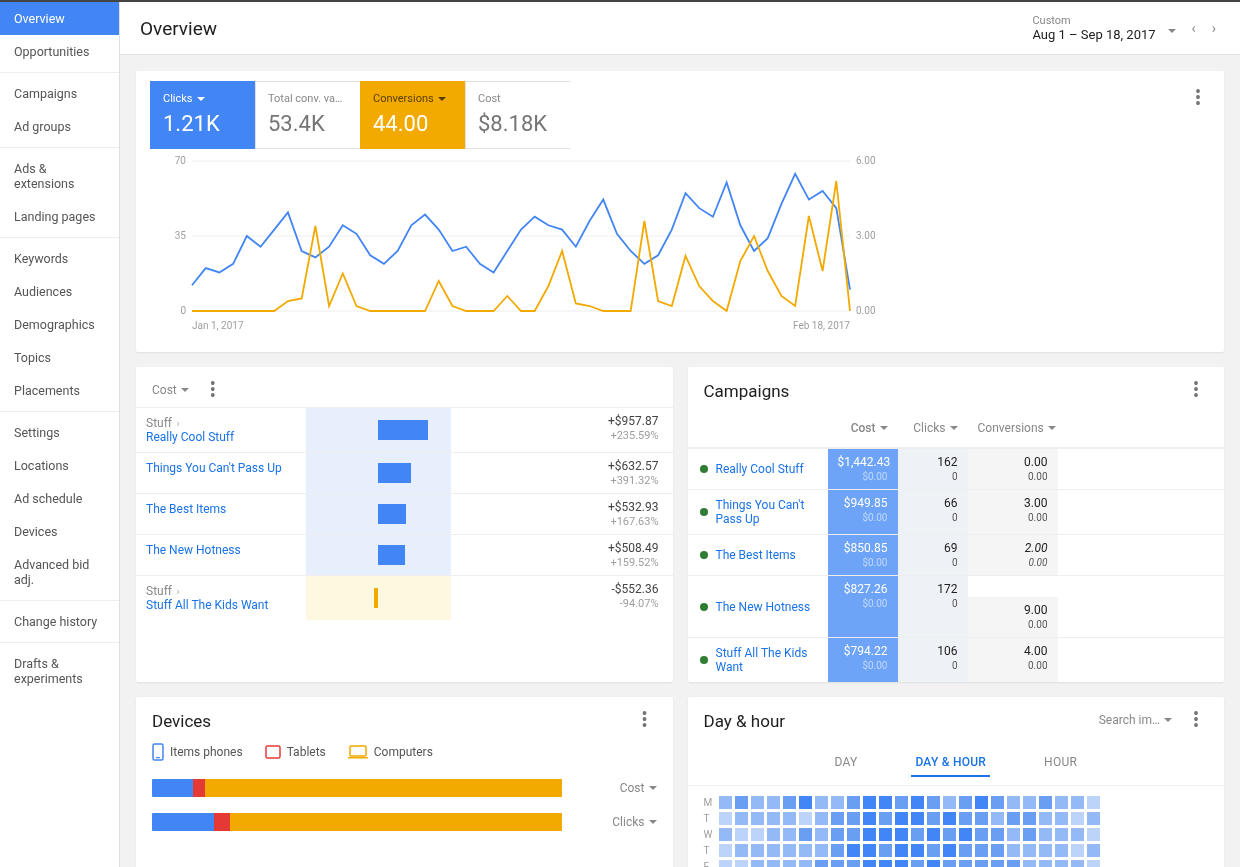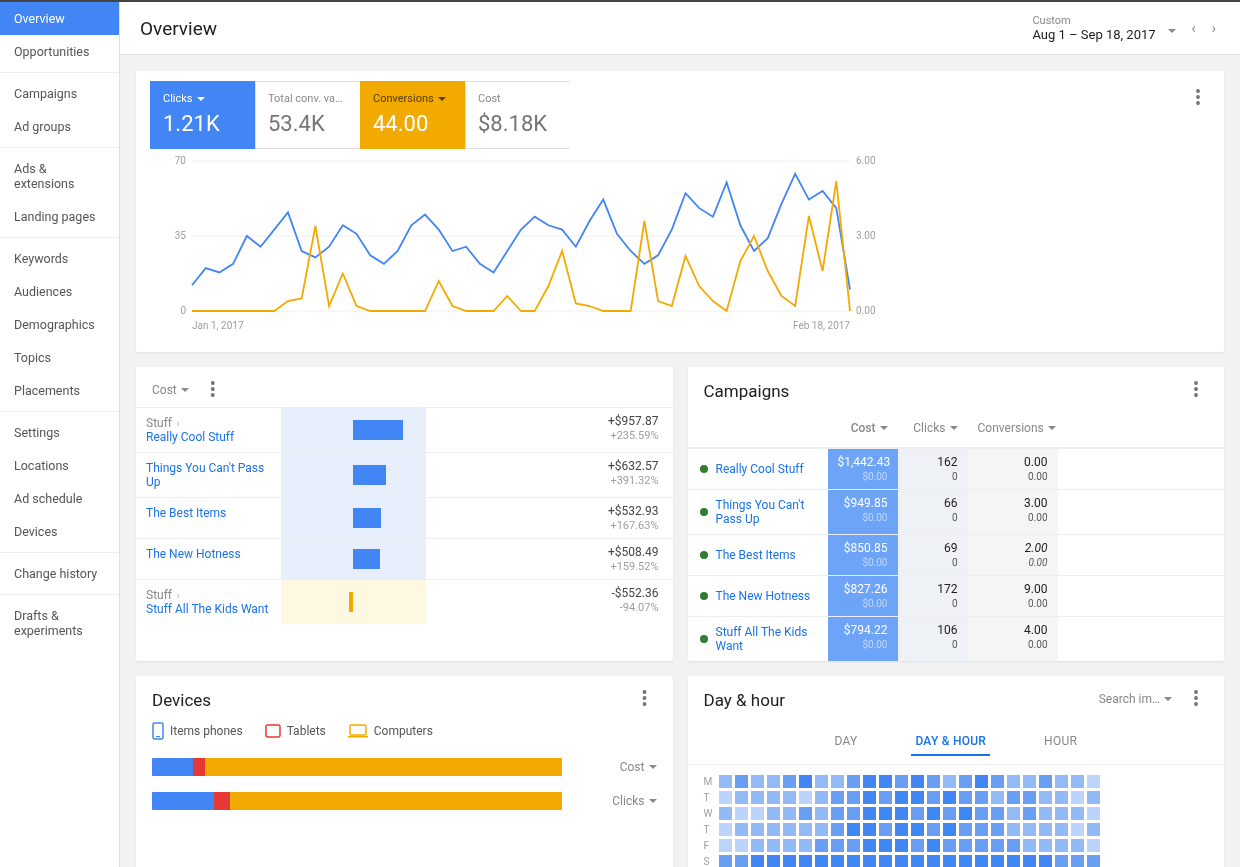--- a/index.html
+++ b/index.html
@@ -35,21 +35,21 @@
 .kebab span { display: block; }
 .metrics-menu { position: absolute; right: 14px; top: 18px; }
 .chart-wrap { padding: 6px 28px 0 28px; }
 svg text { font-size: 10px; fill: #9e9e9e; font-family: Roboto, Arial, sans-serif; }
 .panel-head { display: flex; align-items: flex-start; justify-content: space-between; padding: 14px 16px 8px 16px; }
 .panel-title { font-size: 17px; font-weight: 400; }
 .panel-sub { font-size: 11.5px; color: #9e9e9e; margin-top: 4px; }
 .panel-head .right { display: flex; align-items: center; gap: 12px; }
 .dd-label { font-size: 12px; color: #888; display: inline-flex; align-items: center; gap: 4px; cursor: pointer; }
 .bc-row { display: flex; align-items: stretch; border-top: 1px solid #eee; font-size: 12px; }
-.bc-name { width: 145px; padding: 8px 10px; }
+.bc-name { width: 170px; padding: 8px 10px; }
 .bc-name .parent { color: #888; }
 .bc-name .child { color: #1a73e8; }
 .bc-name .chev { color: #aaa; font-size: 10px; margin-left: 2px; }
 .bc-bar { width: 145px; display: flex; align-items: center; padding: 4px 0; }
 .bc-bar.pos { background: #e7eefc; }
 .bc-bar.neg { background: #fff8e1; }
 .bc-bar .bar { height: 20px; background: #4285f4; }
 .bc-bar.neg .bar { background: #f2a900; }
 .bc-val { flex: 1; text-align: right; padding: 6px 14px 6px 4px; color: #444; }
 .bc-val .pct { color: #9e9e9e; font-size: 11px; }
@@ -102,20 +102,21 @@
       <div class="nav-item">Keywords</div>
       <div class="nav-item">Audiences</div>
       <div class="nav-item">Demographics</div>
       <div class="nav-item">Topics</div>
       <div class="nav-item">Placements</div>
       <div class="sep"></div>
       <div class="nav-item">Settings</div>
       <div class="nav-item">Locations</div>
       <div class="nav-item">Ad schedule</div>
       <div class="nav-item">Devices</div>
+      <div class="nav-item">Advanced bid adj.</div>
       <div class="sep"></div>
       <div class="nav-item">Change history</div>
       <div class="sep"></div>
       <div class="nav-item">Drafts &amp; experiments</div>
     </nav>
   <div class="main">
     <div class="header">
       <div class="page-title">Overview</div>
       <div class="date-range">
         <div class="vstack">
@@ -281,21 +282,21 @@
                 <div class="cell clicks">69<br><span class="sub">0</span></div>
                 <div class="cell conv" style="width: 90px; font-style: italic;">2.00<br><span class="sub">0.00</span></div>
               </div>
               <div class="camp-row">
                 <div class="camp-cell-name">
                   <span class="dot"></span>
                   <a href="#">The New Hotness</a>
                 </div>
                 <div class="cell cost">$827.26<br><span class="sub">$0.00</span></div>
                 <div class="cell clicks">172<br><span class="sub">0</span></div>
-                <div class="cell conv" style="width: 90px;">9.00<br><span class="sub">0.00</span></div>
+                <div class="cell conv" style="width: 90px; margin-top: 21px;">9.00<br><span class="sub">0.00</span></div>
               </div>
               <div class="camp-row">
                 <div class="camp-cell-name">
                   <span class="dot"></span>
                   <a href="#">Stuff All The Kids Want</a>
                 </div>
                 <div class="cell cost">$794.22<br><span class="sub">$0.00</span></div>
                 <div class="cell clicks">106<br><span class="sub">0</span></div>
                 <div class="cell conv" style="width: 90px;">4.00<br><span class="sub">0.00</span></div>
               </div>

